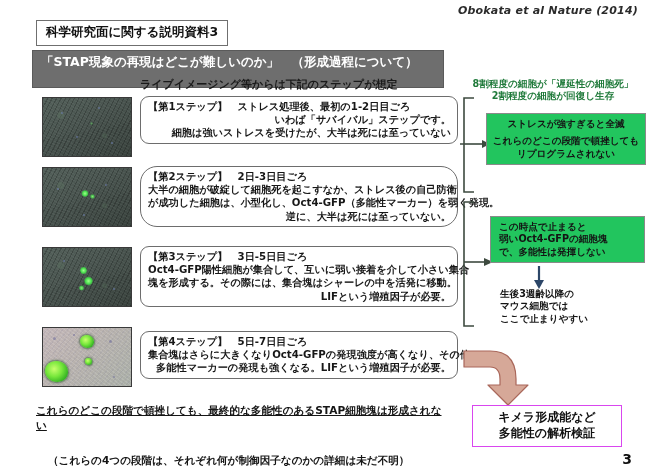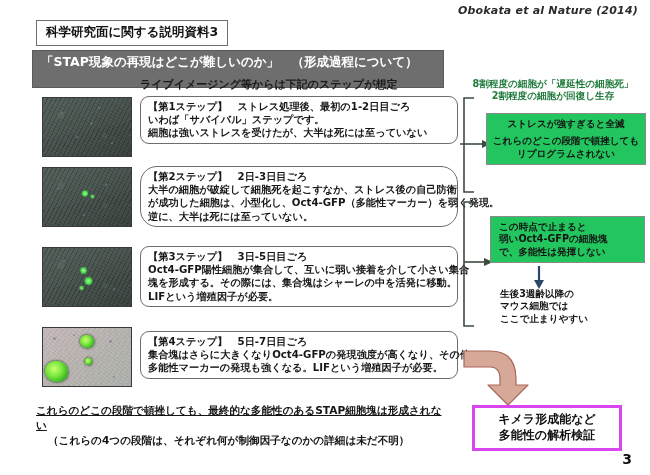--- a/index.html
+++ b/index.html
@@ -109,21 +109,21 @@
     border: 1px solid #6d6d6d;
     border-radius: 9px;
     background: #ffffff;
     padding: 3px 6px 3px 7px;
     font-size: 10.2px;
     line-height: 13.2px;
     color: #171717;
     font-weight: bold;
   }
   .step-box .hd { white-space: nowrap; }
-  .step-box .ln { white-space: nowrap; }
+  .step-box .ln { white-space: nowrap; text-align: right; }
 
   
   #green-note {
     left: 458px; top: 78px;
     width: 190px;
     text-align: center;
     font-size: 9.6px;
     line-height: 12px;
     font-weight: bold;
     color: #1f7a3a;
@@ -148,42 +148,42 @@
     width: 145px;
     font-size: 9.6px;
     line-height: 12.4px;
     font-weight: bold;
     color: #141414;
   }
 
   #result-box {
     left: 472px; top: 405px;
     width: 150px;
-    border: 3px solid #d946ef;
+    border: 1px solid #d946ef;
     background: #ffffff;
     box-sizing: border-box;
     padding: 4px 6px 5px 6px;
     font-size: 12px;
     line-height: 15.5px;
     font-weight: bold;
     color: #111;
     text-align: center;
   }
 
   
   #summary {
     left: 36px; top: 403px;
     width: 410px;
     font-size: 10.6px;
     line-height: 15px;
     font-weight: bold;
     color: #151515;
   }
   #summary .l1 { text-decoration: underline; }
-  #summary .l2 { padding-left: 12px; }
+  #summary .l2 { padding-left: 12px; margin-top: 20px; }
 
   #page-num {
     right: 18px; bottom: 8px;
     font-size: 14px;
     font-weight: bold;
     color: #111;
   }
 
   svg.deco { position: absolute; overflow: visible; }
 </style>

